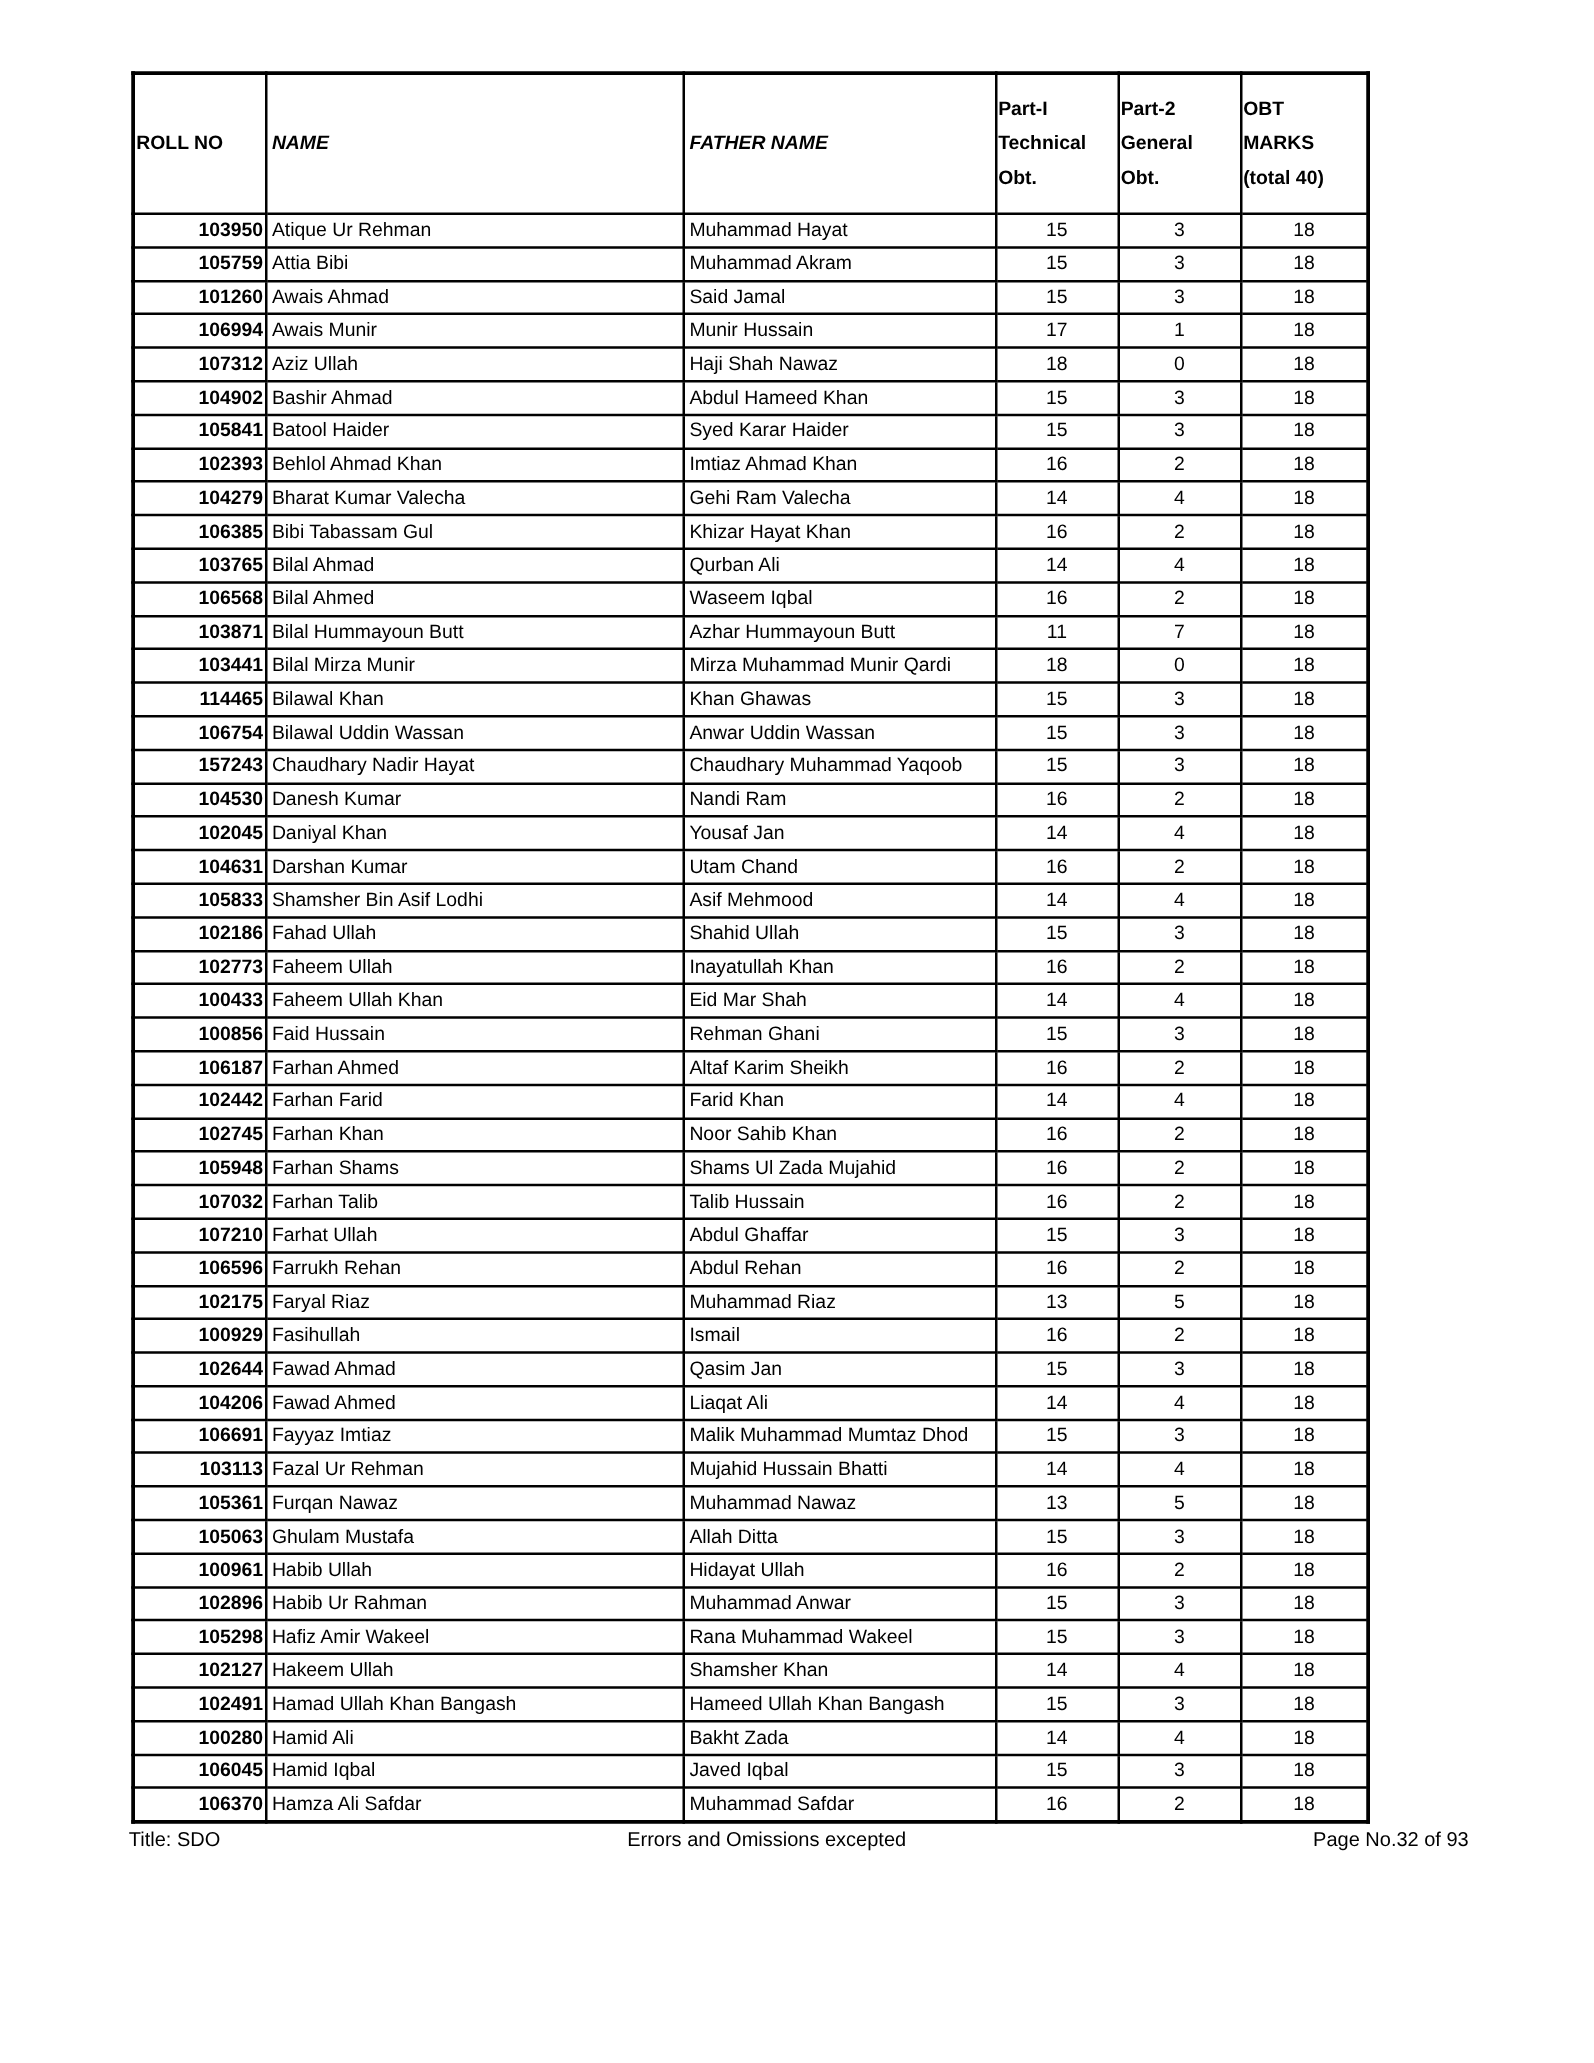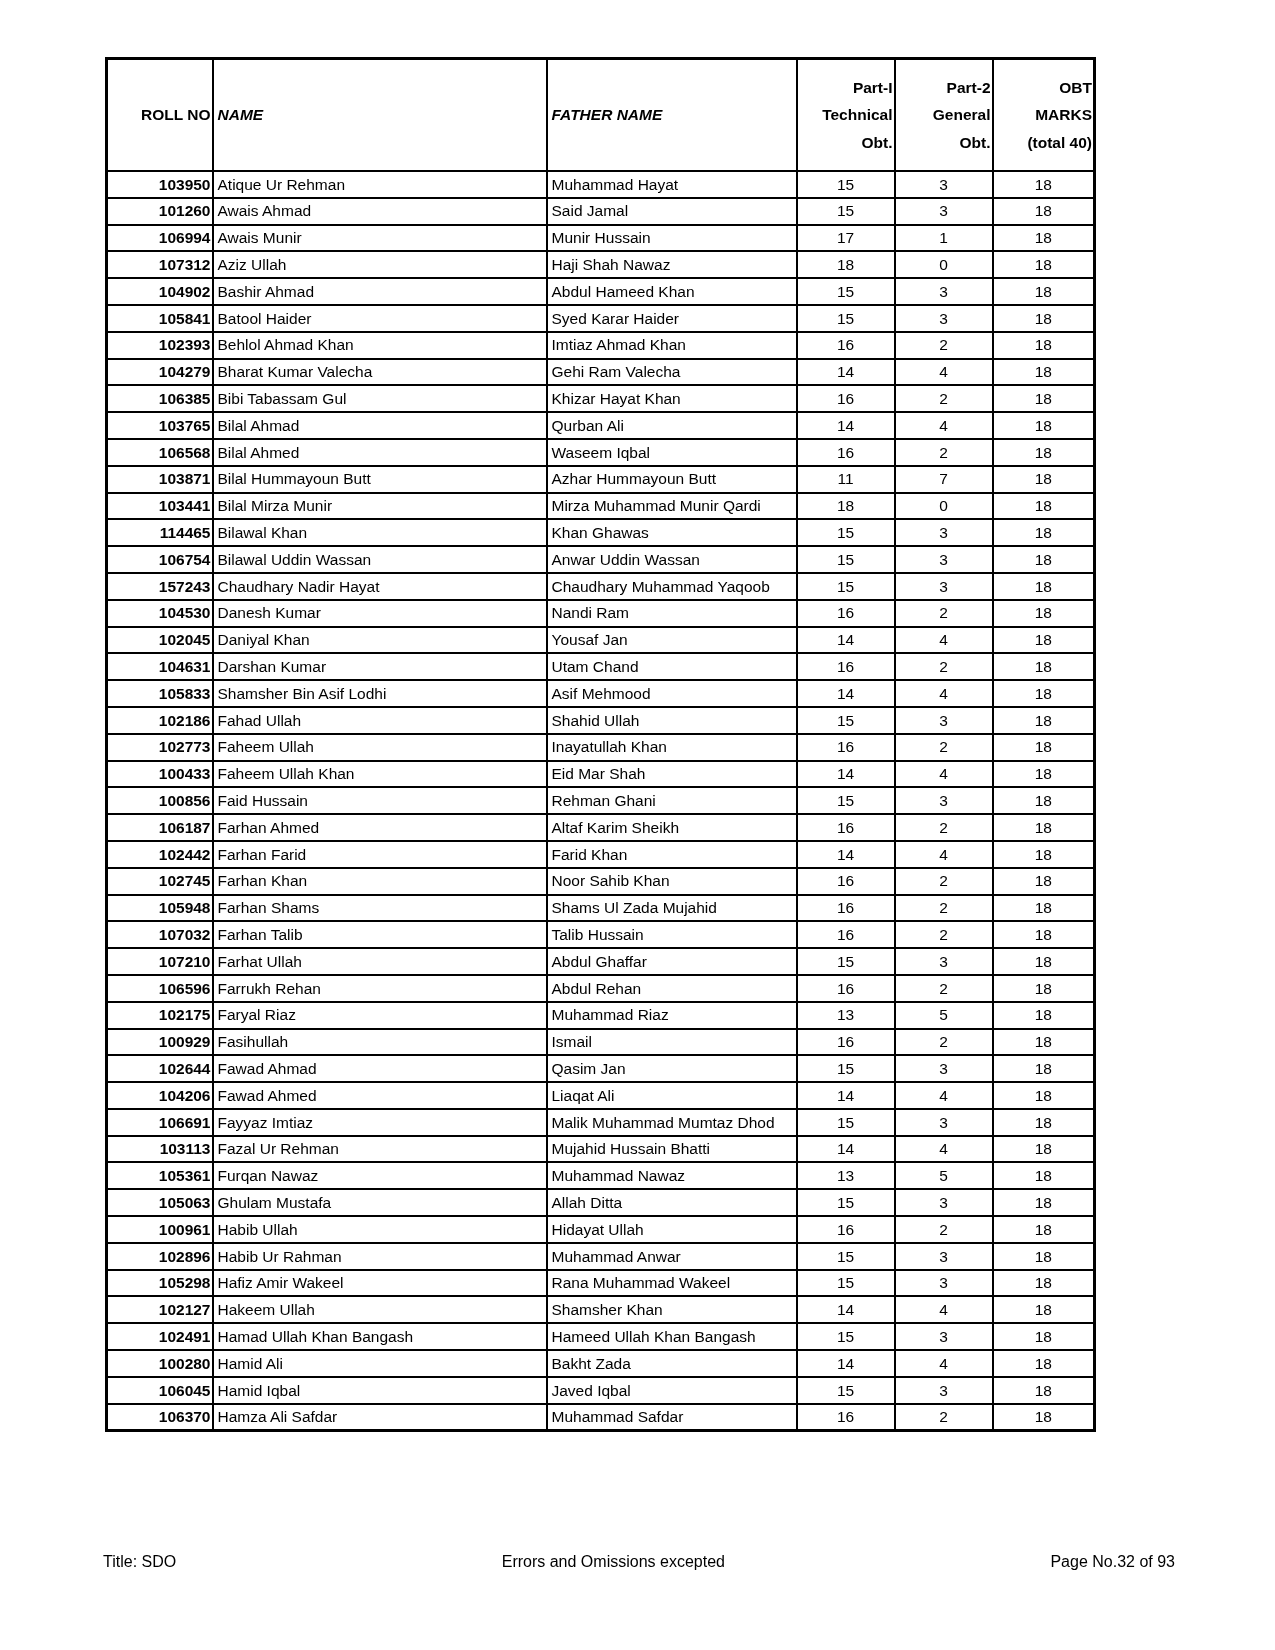--- a/index.html
+++ b/index.html
@@ -35,21 +35,21 @@
     white-space: nowrap;
     vertical-align: middle;
   }
   table.results thead th {
     height: 108px;
     font-size: 15.5px;
     font-weight: bold;
     white-space: pre-line;
     line-height: 1.75;
   }
-  th.h-roll, th.h-p1, th.h-p2, th.h-obt { text-align: right; }
+  th.h-roll, th.h-p1, th.h-p2, th.h-obt { text-align: left; }
   th.h-name, th.h-father { text-align: left; padding-left: 4px; font-style: italic; }
   table.results tbody td {
     height: 22.8px;
     font-size: 15.5px;
     line-height: 1;
   }
   td.c-roll {
     text-align: right;
     font-weight: bold;
   }
@@ -62,21 +62,21 @@
   }
   col.col-roll   { width: 106px; }
   col.col-name   { width: 334px; }
   col.col-father { width: 250px; }
   col.col-p1     { width: 98px;  }
   col.col-p2     { width: 98px;  }
   col.col-obt    { width: 102px; }
   .footer {
     position: absolute;
     left: 103px;
-    top: 1553px;
+    top: 1464px;
     width: 1072px;
     display: flex;
     justify-content: space-between;
     align-items: flex-start;
     font-size: 16px;
   }
   .footer .f-center { text-align: center; }
   .footer .f-right  { text-align: right; }
 </style>
 </head>
@@ -113,20 +113,28 @@
       <tbody>
   <tr>
     <td class="c-roll">103950</td>
     <td class="c-name">Atique Ur Rehman</td>
     <td class="c-father">Muhammad Hayat</td>
     <td class="c-p1">15</td>
     <td class="c-p2">3</td>
     <td class="c-obt">18</td>
   </tr>
 
+  <tr>
+    <td class="c-roll">105759</td>
+    <td class="c-name">Attia Bibi</td>
+    <td class="c-father">Muhammad Akram</td>
+    <td class="c-p1">15</td>
+    <td class="c-p2">3</td>
+    <td class="c-obt">18</td>
+  </tr>
 
   <tr>
     <td class="c-roll">101260</td>
     <td class="c-name">Awais Ahmad</td>
     <td class="c-father">Said Jamal</td>
     <td class="c-p1">15</td>
     <td class="c-p2">3</td>
     <td class="c-obt">18</td>
   </tr>
 

